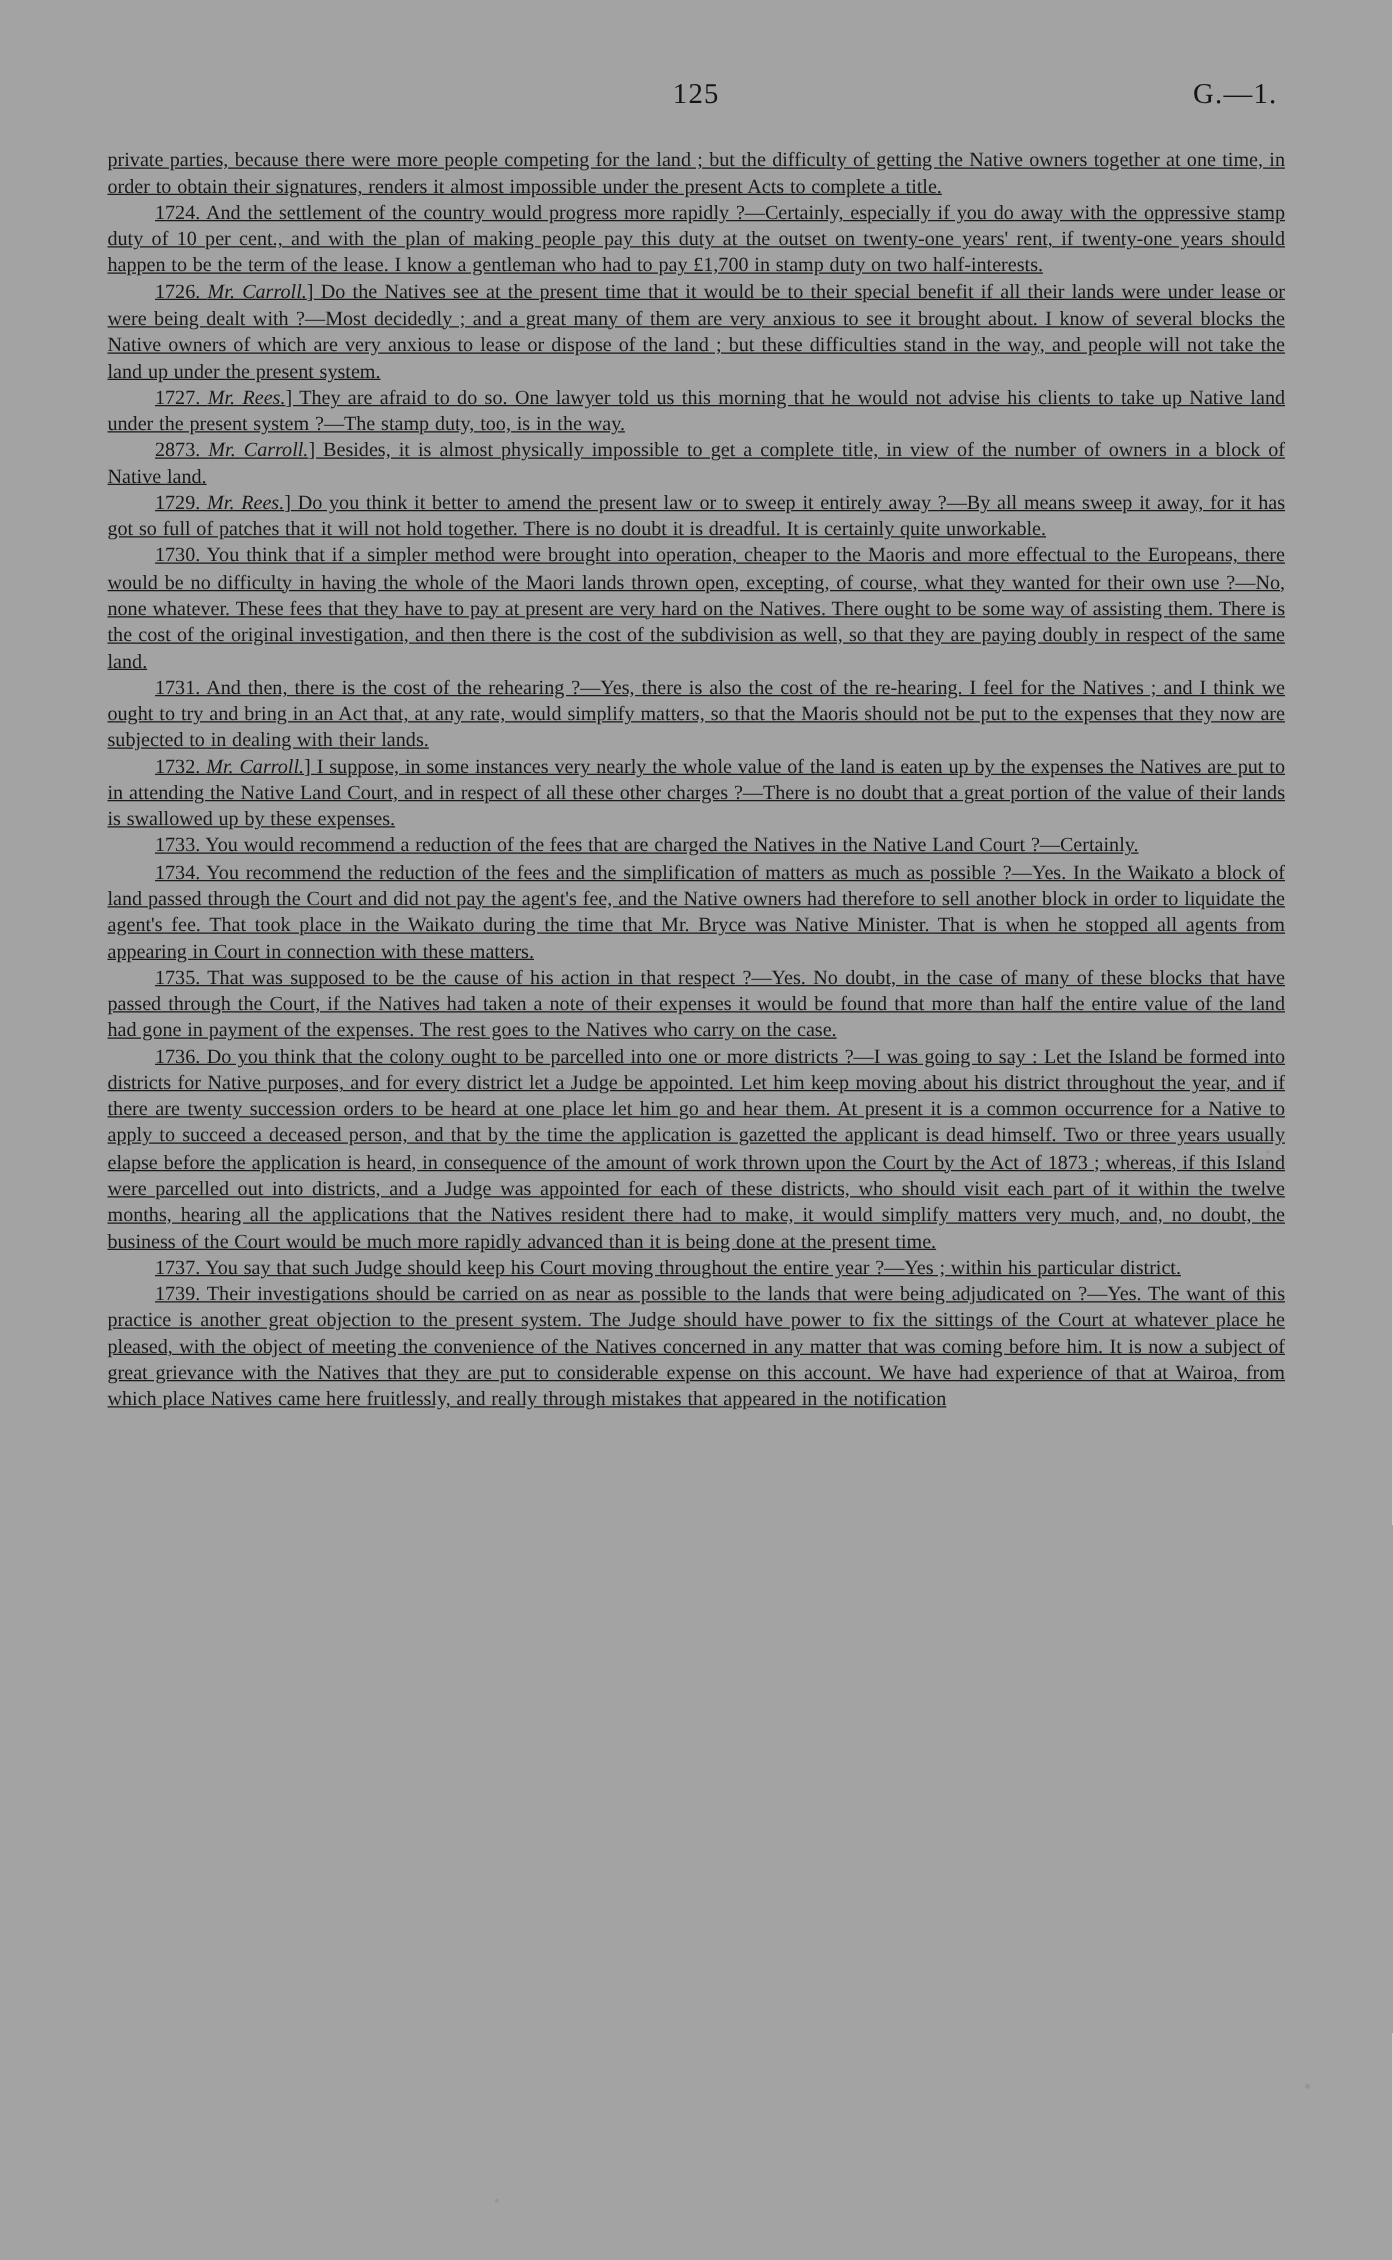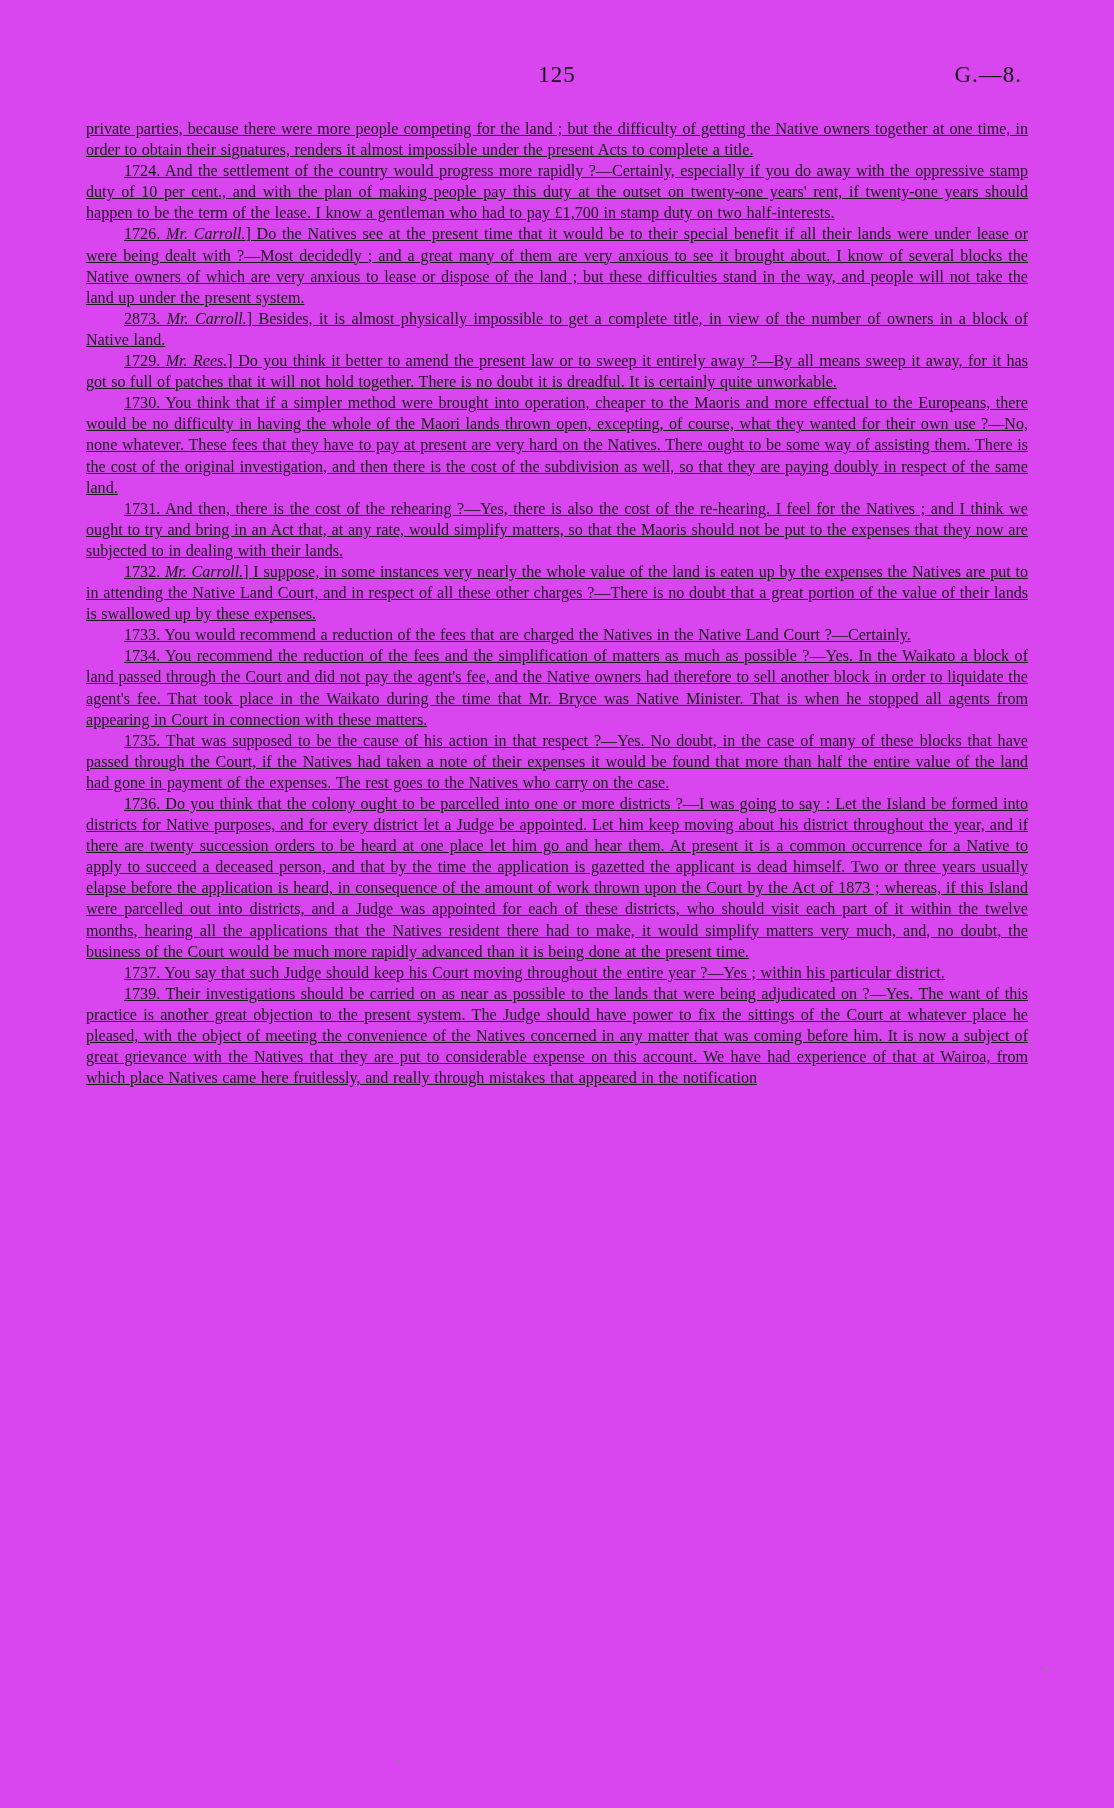--- a/index.html
+++ b/index.html
@@ -11,21 +11,21 @@
     width: 1114px;
     height: 1808px;
     position: relative;
     font-family: "Liberation Serif", serif;
     color: #1a1a18;
     background: #f7f6f2;
   }
   .page {
     position: absolute;
     inset: 0;
-    background: #d946ef;
+    background: #a3a3a3;
     padding: 0;
     overflow: hidden;
   }
   .header {
     position: absolute;
     top: 62px;
     left: 0;
     right: 0;
     height: 34px;
   }
@@ -80,27 +80,28 @@
     opacity: .55;
   }
 </style>
 </head>
 <body>
 
 <div class="page">
 
   <div class="header">
     <div class="page-number">125</div>
-    <div class="doc-code">G.—8.</div>
+    <div class="doc-code">G.—1.</div>
   </div>
 
   <div class="body-text" id="body-text">
       <p class="cont"><span>private parties, because there were more people competing for the land ; but the difficulty of getting the Native owners together at one time, in order to obtain their signatures, renders it almost impossible under the present Acts to complete a title.</span></p>
       <p class="indent"><span>1724. And the settlement of the country would progress more rapidly ?—Certainly, especially if you do away with the oppressive stamp duty of 10 per cent., and with the plan of making people pay this duty at the outset on twenty-one years' rent, if twenty-one years should happen to be the term of the lease. I know a gentleman who had to pay £1,700 in stamp duty on two half-interests.</span></p>
       <p class="indent"><span>1726. </span><em>Mr. Carroll.</em><span>] Do the Natives see at the present time that it would be to their special benefit if all their lands were under lease or were being dealt with ?—Most decidedly ; and a great many of them are very anxious to see it brought about. I know of several blocks the Native owners of which are very anxious to lease or dispose of the land ; but these difficulties stand in the way, and people will not take the land up under the present system.</span></p>
+      <p class="indent"><span>1727. </span><em>Mr. Rees.</em><span>] They are afraid to do so. One lawyer told us this morning that he would not advise his clients to take up Native land under the present system ?—The stamp duty, too, is in the way.</span></p>
       <p class="indent"><span>2873. </span><em>Mr. Carroll.</em><span>] Besides, it is almost physically impossible to get a complete title, in view of the number of owners in a block of Native land.</span></p>
       <p class="indent"><span>1729. </span><em>Mr. Rees.</em><span>] Do you think it better to amend the present law or to sweep it entirely away ?—By all means sweep it away, for it has got so full of patches that it will not hold together. There is no doubt it is dreadful. It is certainly quite unworkable.</span></p>
       <p class="indent"><span>1730. You think that if a simpler method were brought into operation, cheaper to the Maoris and more effectual to the Europeans, there would be no difficulty in having the whole of the Maori lands thrown open, excepting, of course, what they wanted for their own use ?—No, none whatever. These fees that they have to pay at present are very hard on the Natives. There ought to be some way of assisting them. There is the cost of the original investigation, and then there is the cost of the subdivision as well, so that they are paying doubly in respect of the same land.</span></p>
       <p class="indent"><span>1731. And then, there is the cost of the rehearing ?—Yes, there is also the cost of the re-hearing. I feel for the Natives ; and I think we ought to try and bring in an Act that, at any rate, would simplify matters, so that the Maoris should not be put to the expenses that they now are subjected to in dealing with their lands.</span></p>
       <p class="indent"><span>1732. </span><em>Mr. Carroll.</em><span>] I suppose, in some instances very nearly the whole value of the land is eaten up by the expenses the Natives are put to in attending the Native Land Court, and in respect of all these other charges ?—There is no doubt that a great portion of the value of their lands is swallowed up by these expenses.</span></p>
       <p class="indent"><span>1733. You would recommend a reduction of the fees that are charged the Natives in the Native Land Court ?—Certainly.</span></p>
       <p class="indent"><span>1734. You recommend the reduction of the fees and the simplification of matters as much as possible ?—Yes. In the Waikato a block of land passed through the Court and did not pay the agent's fee, and the Native owners had therefore to sell another block in order to liquidate the agent's fee. That took place in the Waikato during the time that Mr. Bryce was Native Minister. That is when he stopped all agents from appearing in Court in connection with these matters.</span></p>
       <p class="indent"><span>1735. That was supposed to be the cause of his action in that respect ?—Yes. No doubt, in the case of many of these blocks that have passed through the Court, if the Natives had taken a note of their expenses it would be found that more than half the entire value of the land had gone in payment of the expenses. The rest goes to the Natives who carry on the case.</span></p>
       <p class="indent"><span>1736. Do you think that the colony ought to be parcelled into one or more districts ?—I was going to say : Let the Island be formed into districts for Native purposes, and for every district let a Judge be appointed. Let him keep moving about his district throughout the year, and if there are twenty succession orders to be heard at one place let him go and hear them. At present it is a common occurrence for a Native to apply to succeed a deceased person, and that by the time the application is gazetted the applicant is dead himself. Two or three years usually elapse before the application is heard, in consequence of the amount of work thrown upon the Court by the Act of 1873 ; whereas, if this Island were parcelled out into districts, and a Judge was appointed for each of these districts, who should visit each part of it within the twelve months, hearing all the applications that the Natives resident there had to make, it would simplify matters very much, and, no doubt, the business of the Court would be much more rapidly advanced than it is being done at the present time.</span></p>
       <p class="indent"><span>1737. You say that such Judge should keep his Court moving throughout the entire year ?—Yes ; within his particular district.</span></p>

